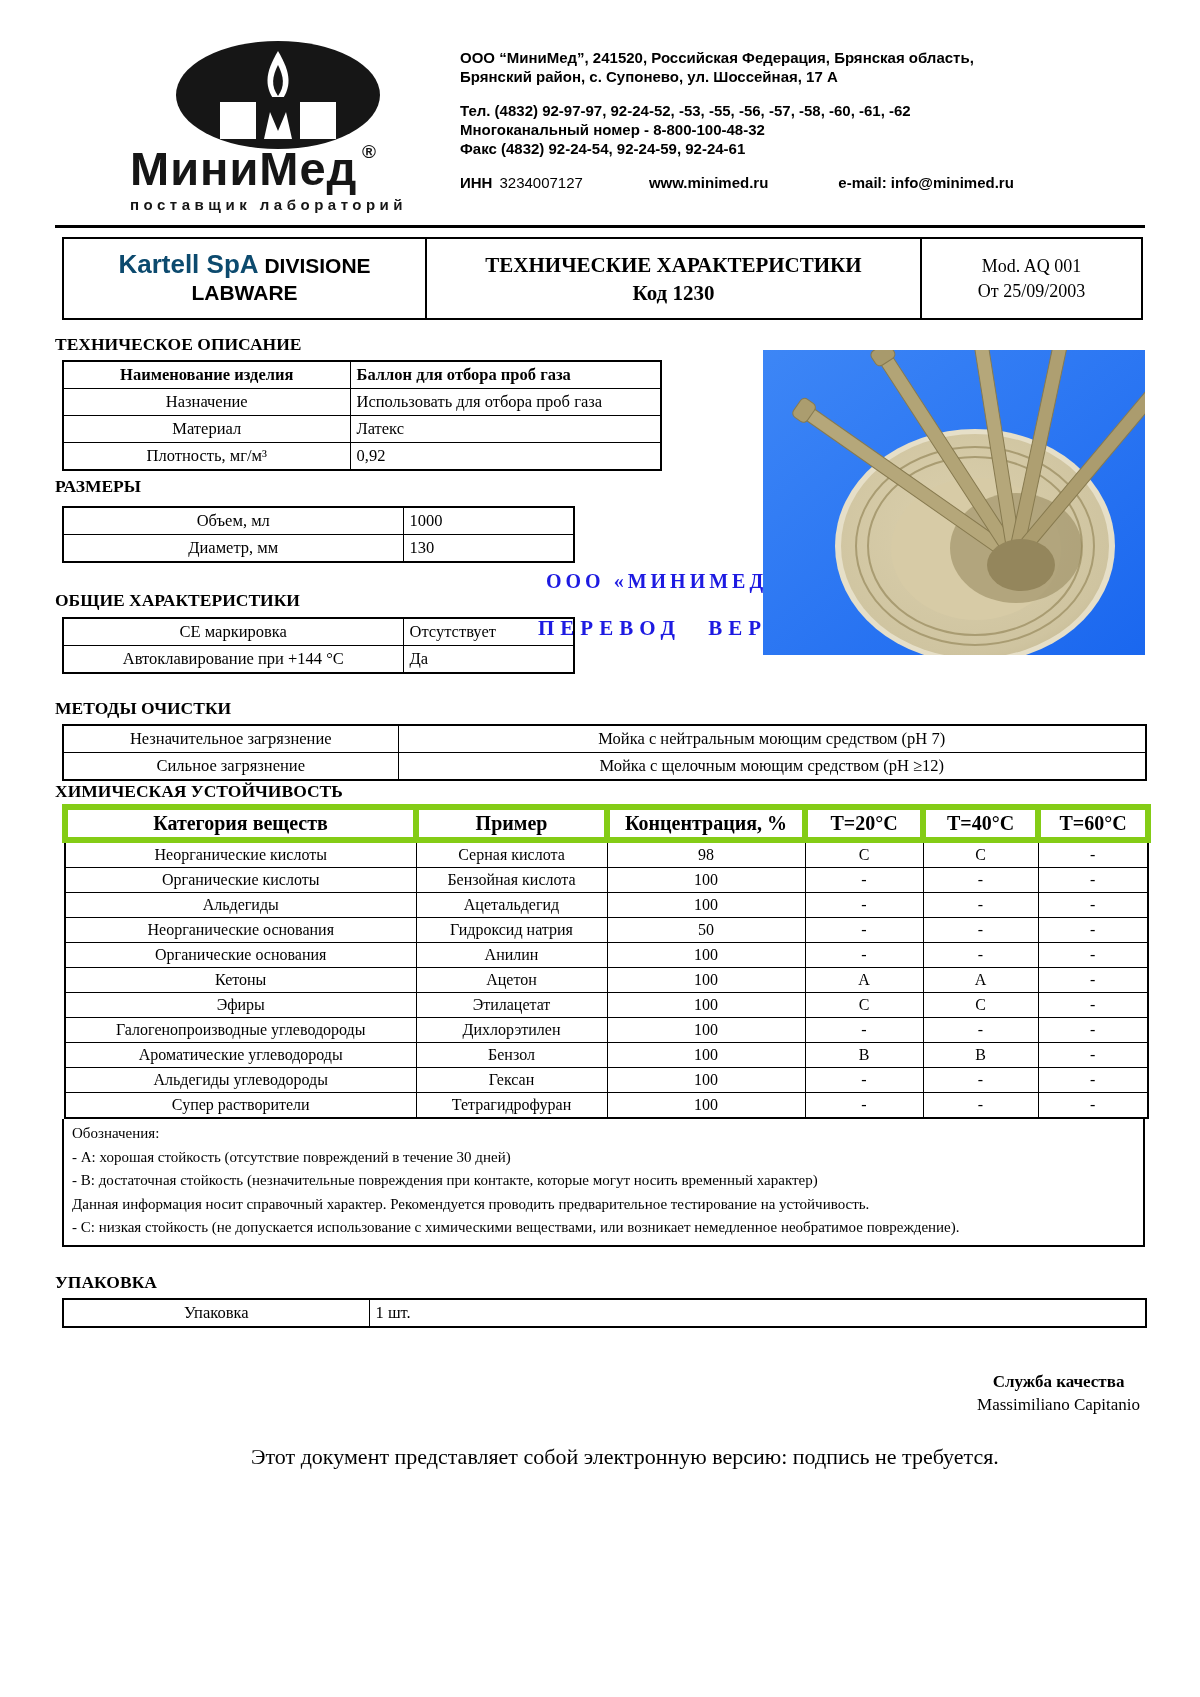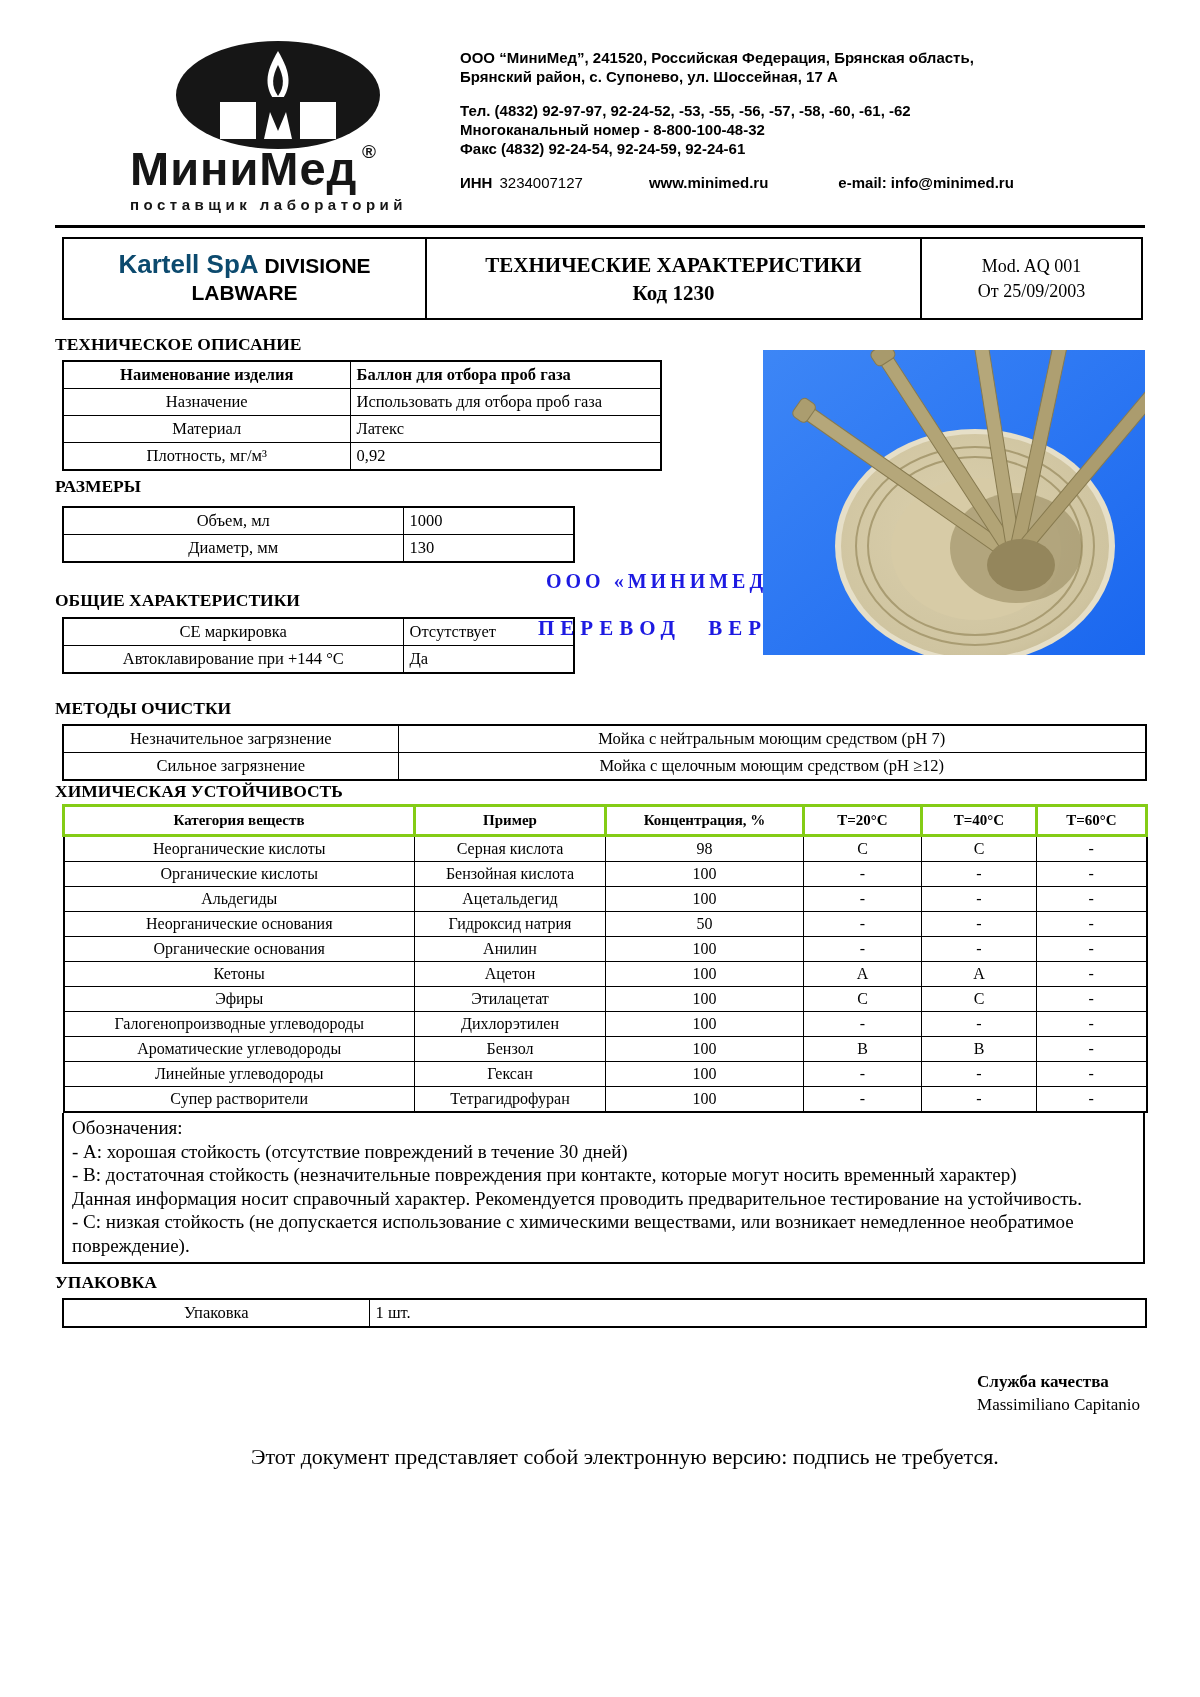--- a/index.html
+++ b/index.html
@@ -45,39 +45,39 @@
   .tech-table{left:62px;top:360px;width:598px;}
   .tech-table tbody tr:first-child td{font-weight:700;}
   .dims-table{left:62px;top:506px;width:511px;}
   .gen-table{left:62px;top:617px;width:511px;}
   .clean-table{left:62px;top:724px;width:1083px;}
   .clean-table td:last-child{text-align:center;}
 
   .chem-wrap{position:absolute;left:62px;top:804px;width:1083px;}
   .chem-table{position:static;width:1083px;border-collapse:collapse;table-layout:fixed;
               border:2px solid #000;}
-  .chem-table th{border:3px solid #84cc16;font-size:15px;font-weight:700;height:27px;padding:0 4px;}
+  .chem-table th{border:6px solid #84cc16;font-size:20px;font-weight:700;height:27px;padding:0 4px;}
   .chem-table td{border:1px solid #000;font-size:16px;height:24px;padding:0 4px;text-align:center;}
   .chem-notes{border:2px solid #000;border-top:none;padding:3px 8px 5px 8px;
-              font-size:19px;line-height:23.5px;}
+              font-size:15px;line-height:23.5px;}
 
   .pack-table{left:62px;top:1298px;width:1083px;}
 
   
   .stamp-line{position:absolute;font-family:"Liberation Serif",serif;font-weight:700;
               color:#1d1ae1;white-space:nowrap;}
   .stamp1{left:546px;top:570px;font-size:20px;letter-spacing:4px;}
   .stamp2{left:538px;top:616px;font-size:21px;letter-spacing:6px;word-spacing:16px;}
 
   
   .photo{position:absolute;left:763px;top:350px;width:382px;height:305px;}
   .photo svg{display:block;}
 
   
-  .signature{position:absolute;right:60px;top:1370px;text-align:left;
+  .signature{position:absolute;right:60px;top:1370px;text-align:center;
              font-size:17px;line-height:23px;}
   .signature .dept{font-weight:700;}
   .footer-note{position:absolute;left:251px;top:1444px;font-size:22px;white-space:nowrap;}
 </style>
 </head>
 <body>
 
 <div class="page">
 
   <div class="logo">
@@ -364,21 +364,21 @@
           </tr>
           <tr>
             <td>Ароматические углеводороды</td>
             <td>Бензол</td>
             <td>100</td>
             <td>В</td>
             <td>В</td>
             <td>-</td>
           </tr>
           <tr>
-            <td>Линейные углеводороды</td>
+            <td>Альдегиды углеводороды</td>
             <td>Гексан</td>
             <td>100</td>
             <td>-</td>
             <td>-</td>
             <td>-</td>
           </tr>
           <tr>
             <td>Супер растворители</td>
             <td>Тетрагидрофуран</td>
             <td>100</td>

